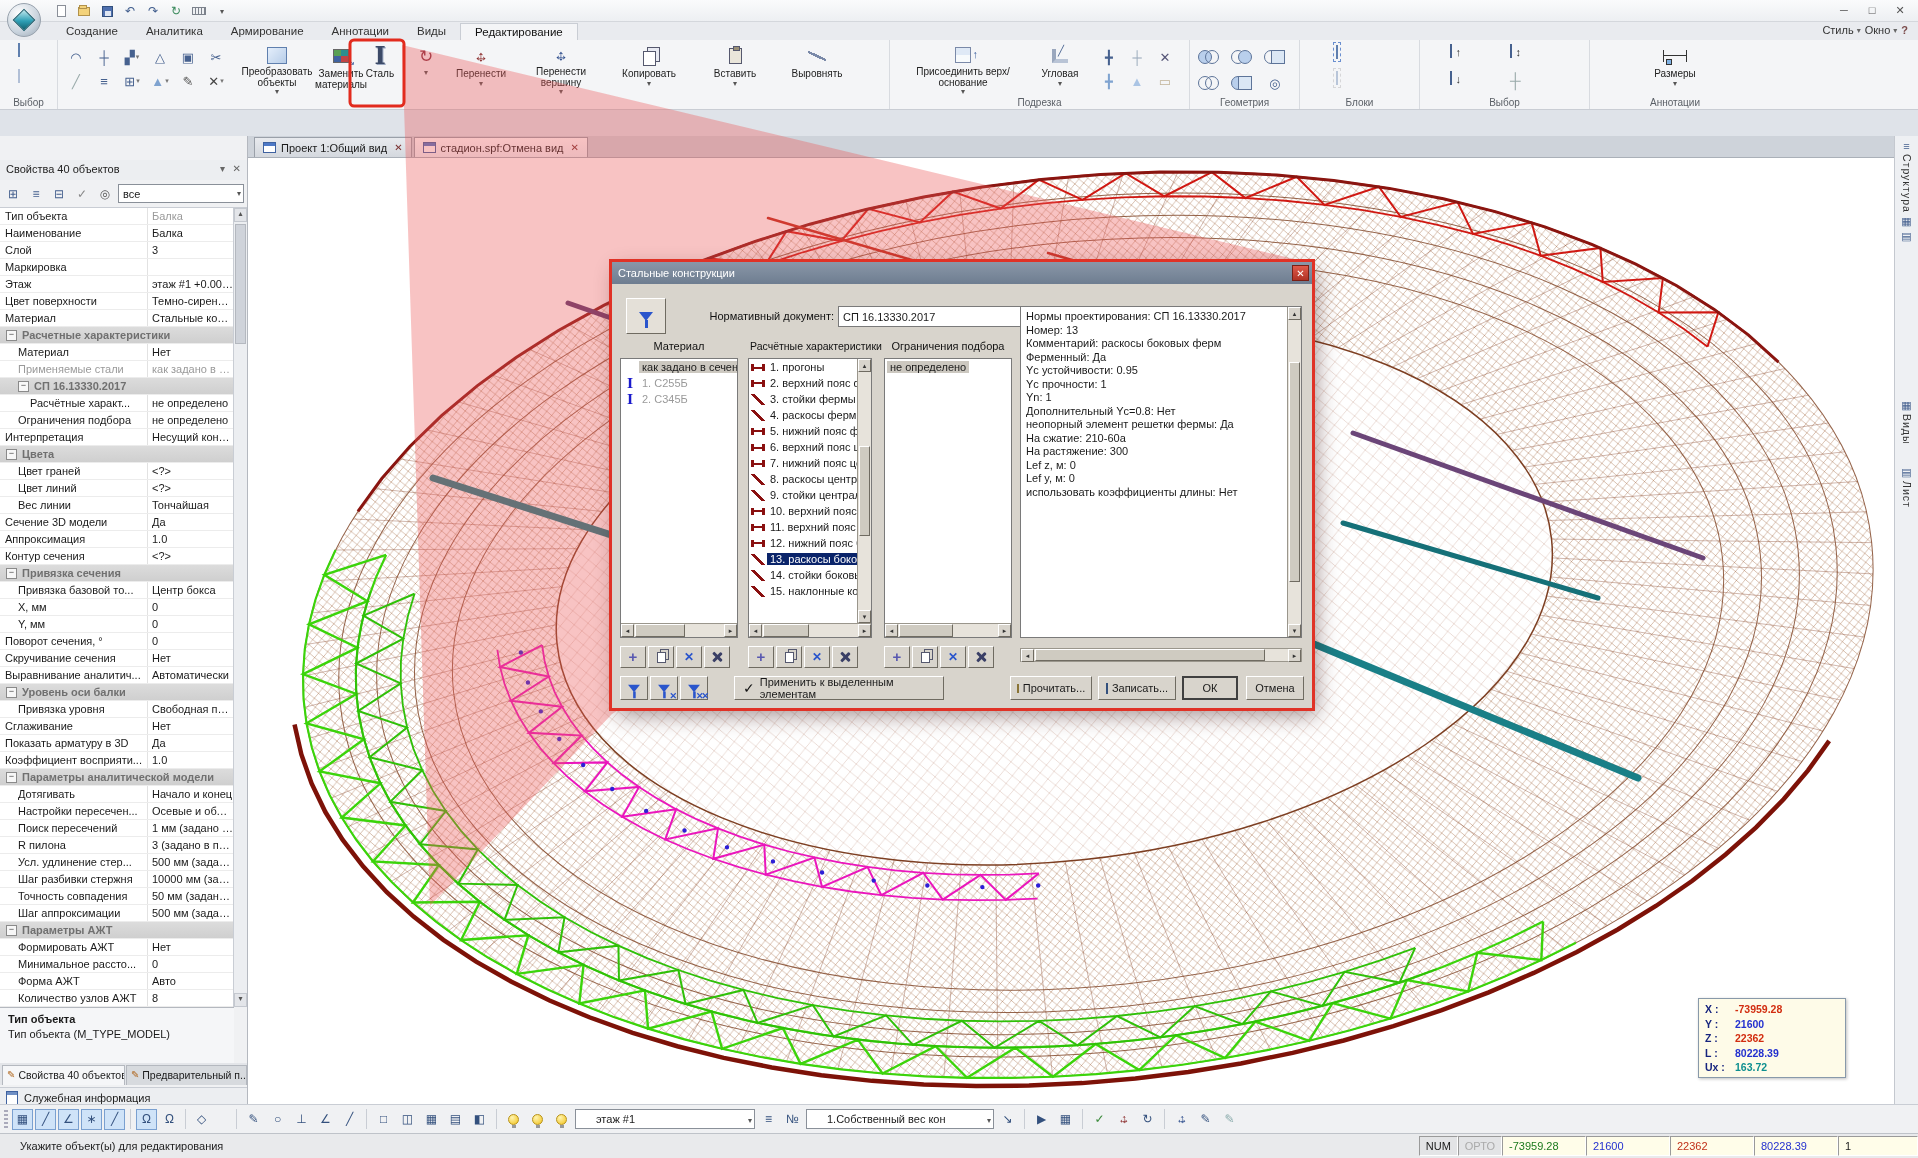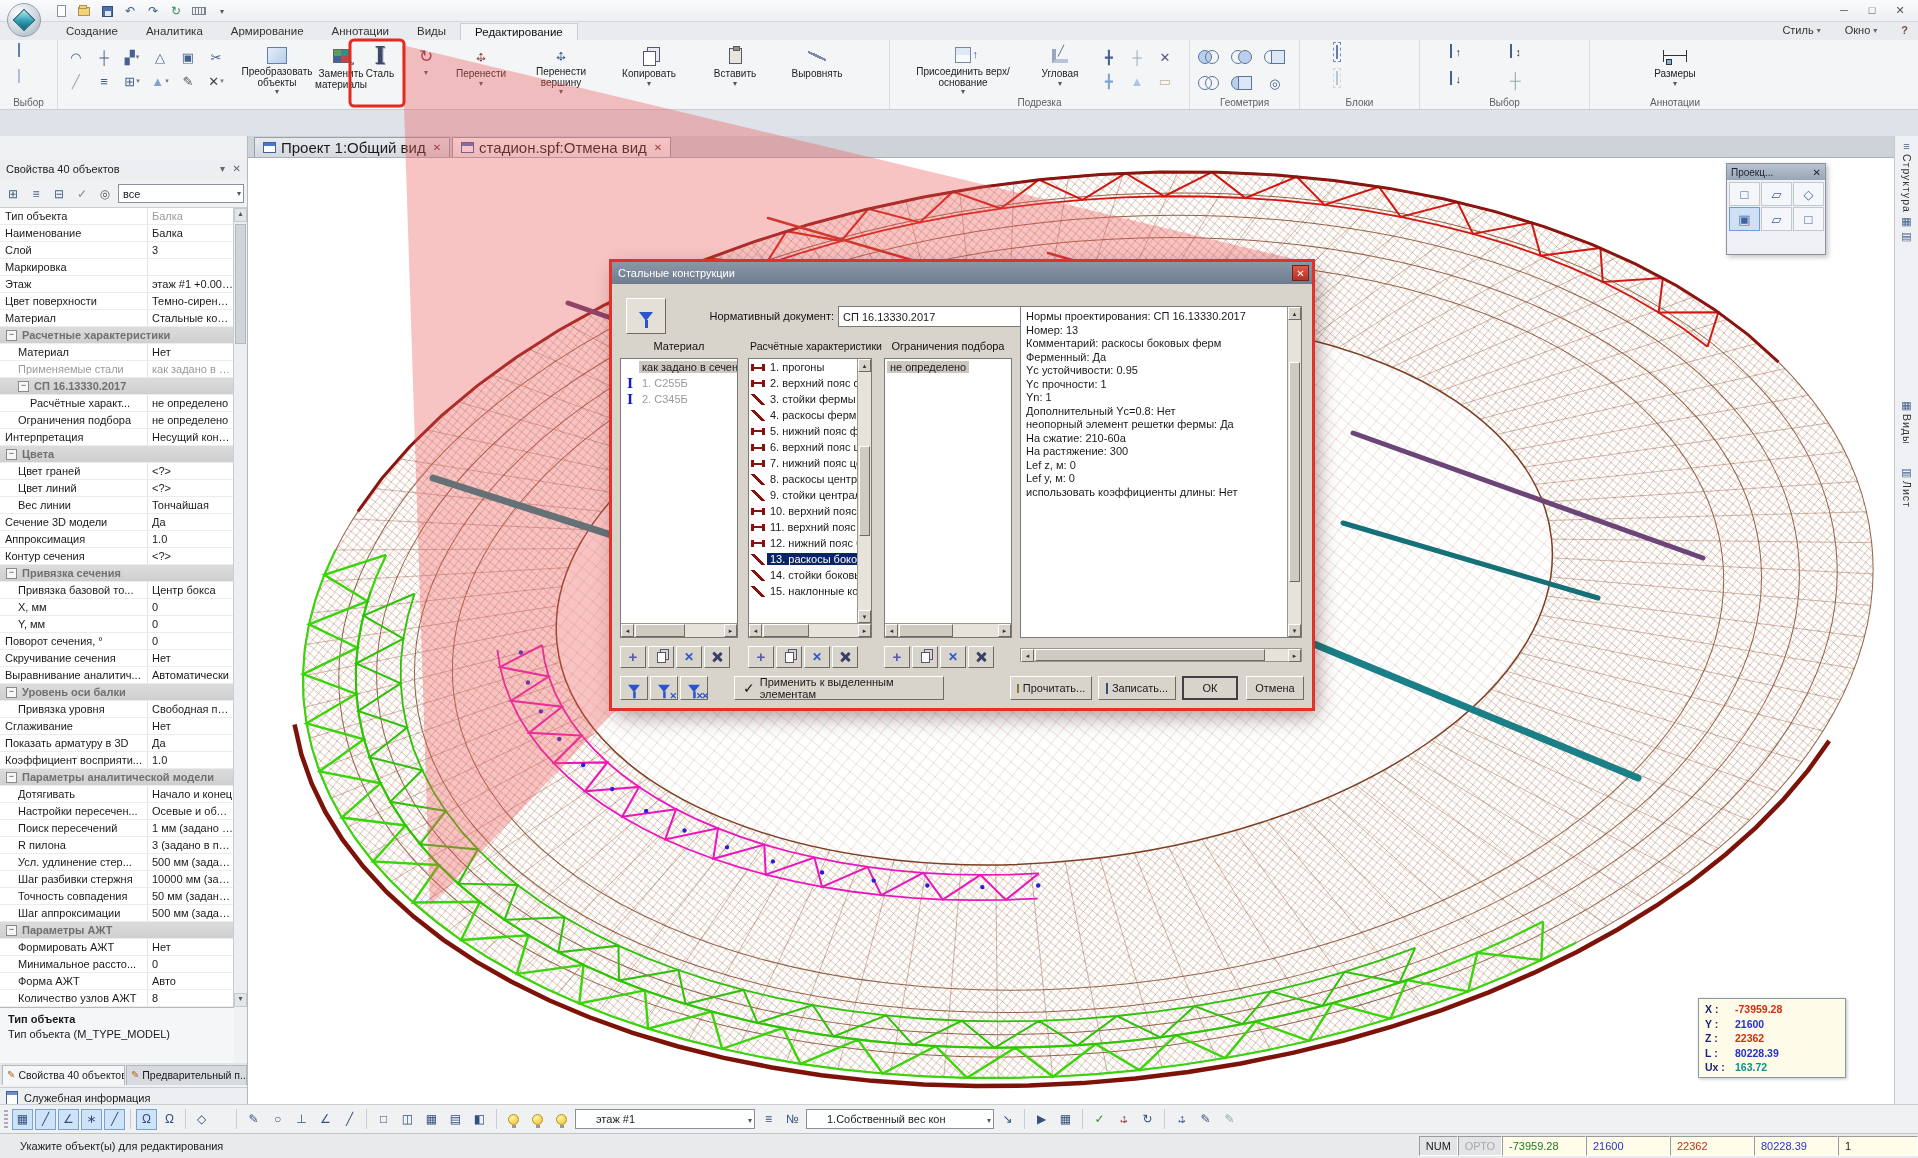--- a/index.html
+++ b/index.html
@@ -22,21 +22,21 @@
 #winbtns span{width:28px;height:20px;display:flex;align-items:center;justify-content:center;color:#555;font-size:11px}
 
 #applogo{position:absolute;left:7px;top:3px;width:34px;height:34px;border-radius:50%;background:radial-gradient(circle at 35% 30%,#ffffff,#c9d3dd 60%,#9aa7b4);border:1px solid #98a2ad;z-index:5;display:flex;align-items:center;justify-content:center}
 #applogo .gem{width:16px;height:16px;background:linear-gradient(135deg,#bfe8ee,#2e9fb5 55%,#11606f);transform:rotate(45deg);border:1px solid #0f5463}
 
 
 #menubar{position:absolute;left:0;top:22px;width:1918px;height:18px;background:#e9ebef;display:flex;align-items:flex-end}
 #menutabs{display:flex;margin-left:52px}
 .mtab{padding:2px 14px;font-size:11.5px;color:#333}
 .mtab[data-active="1"]{background:#f4f5f7;border:1px solid #c9cdd4;border-bottom:none;color:#111}
-#menuright{position:absolute;right:10px;top:2px;display:flex;gap:24px;color:#333}
+#menuright{position:absolute;right:10px;top:2px;display:flex;gap:4px;color:#333}
 #menuright .mr{display:flex;align-items:center;gap:3px}
 #menuright .dd{font-size:8px;color:#666}
 
 
 #ribbon{position:absolute;left:0;top:40px;width:1918px;height:70px;background:#f4f5f7;border-bottom:1px solid #c9cdd4;display:flex}
 .rgroup{position:relative;height:100%;border-right:1px solid #d8dbe0;flex:none}
 .rg-label{position:absolute;left:0;bottom:1px;width:100%;text-align:center;font-size:10px;color:#5a5f66;white-space:nowrap;overflow:hidden}
 .rg-body{position:absolute;left:0;top:2px;width:100%;height:52px}
 .rbtn{position:absolute;top:0;height:54px;display:flex;flex-direction:column;align-items:center;justify-content:flex-start;text-align:center}
 .rbtn .ric{height:26px;display:flex;align-items:center;justify-content:center;margin-top:1px}
@@ -108,21 +108,21 @@
 #pinfo .t{font-weight:bold;margin-bottom:3px}
 #lp-tabs{position:absolute;left:0;top:927px;width:100%;height:22px;display:flex;gap:1px;padding-left:2px;background:#e3e5e9;align-items:flex-end}
 .lptab{height:20px;padding:3px 6px 0 4px;background:#d7dade;border:1px solid #b4b8bf;border-bottom:none;white-space:nowrap;overflow:hidden;display:flex;gap:3px;font-size:10.5px;max-width:128px}
 .lptab[data-active="1"]{background:#f5f6f8}
 .lptab .pen{color:#b06820;font-size:10px}
 #lp-service{position:absolute;left:0;top:951px;width:100%;height:20px;display:flex;align-items:center;gap:6px;padding-left:6px;background:#eceef1;border-top:1px solid #c9cdd4}
 #lp-service .doc{width:12px;height:14px;background:#fff;border:1px solid #3f62a0;box-shadow:inset 0 3px 0 #6f8fc4}
 
 
 #doctabs{position:absolute;left:248px;top:136px;width:1646px;height:22px;background:#ced3da;display:flex;align-items:flex-end;padding-left:6px;gap:2px;border-bottom:1px solid #aab0b8}
-.dtab{height:20px;display:flex;align-items:center;gap:5px;padding:0 8px;background:linear-gradient(#e8eaee,#d4d8de);border:1px solid #9aa0a9;border-bottom:none;font-size:15px}
+.dtab{height:20px;display:flex;align-items:center;gap:5px;padding:0 8px;background:linear-gradient(#e8eaee,#d4d8de);border:1px solid #9aa0a9;border-bottom:none;font-size:11px}
 .dtab[data-active="1"]{background:linear-gradient(#ffffff,#eef1f5)}
 .dtab .dwin{width:13px;height:11px;background:#fff;border:1px solid #3f62a0;box-shadow:inset 0 3px 0 #4e79c7}
 .dtab .x{color:#7a3030;font-size:10px;margin-left:2px}
 #viewport{position:absolute;left:248px;top:158px;width:1646px;height:946px;background:#fff;overflow:hidden}
 #coordbox{position:absolute;left:1450px;top:840px;width:148px;height:80px;background:#fefbe8;border:1px solid #8899aa;padding:3px 6px;font-size:10.5px;line-height:14.5px;box-shadow:1px 1px 3px rgba(0,0,0,.25)}
 .crow{display:flex}
 .crow .cl{width:30px;color:#16247e;font-weight:bold}
 .crow .cv{font-weight:bold}
 #projpanel{position:absolute;left:1478px;top:5px;width:100px;height:92px;background:#eef0f3;border:1px solid #8a93a0;box-shadow:2px 2px 5px rgba(0,0,0,.25)}
 #projpanel .pp-t{height:16px;background:linear-gradient(#b9c4d2,#97a5b6);display:flex;align-items:center;justify-content:space-between;padding:0 4px;font-size:10px;color:#223}
@@ -884,34 +884,20 @@
       </g>
   <line x1="185" y1="320" x2="545" y2="435" stroke="#1a7f87" stroke-width="7" stroke-linecap="round"></line>
       <line x1="1015" y1="465" x2="1390" y2="620" stroke="#1a7f87" stroke-width="7" stroke-linecap="round"></line>
       <line x1="1095" y1="365" x2="1350" y2="440" stroke="#157078" stroke-width="5" stroke-linecap="round"></line>
       <line x1="620" y1="145" x2="905" y2="230" stroke="#4a5060" stroke-width="8" stroke-linecap="round"></line>
       <line x1="320" y1="145" x2="650" y2="260" stroke="#5c3870" stroke-width="5" stroke-linecap="round"></line>
       <line x1="1105" y1="275" x2="1455" y2="400" stroke="#6b4578" stroke-width="5" stroke-linecap="round"></line>
       <line x1="520" y1="60" x2="760" y2="130" stroke="#c02818" stroke-width="2.5" stroke-linecap="round"></line>
       <line x1="800" y1="95" x2="1060" y2="170" stroke="#c02818" stroke-width="2.5" stroke-linecap="round"></line>
     </svg>
-  <div id="projpanel">
-    <div class="pp-t">
-      <span>Проекц...</span>
-      <span class="gi" data-g="✕"></span>
-    </div>
-    <div class="pp-b">
-      <span class="ppbtn gi" data-g="□"></span>
-      <span class="ppbtn gi" data-g="▱"></span>
-      <span class="ppbtn gi" data-g="◇"></span>
-      <span class="ppbtn gi" data-g="▣" data-active="1"></span>
-      <span class="ppbtn gi" data-g="▱"></span>
-      <span class="ppbtn gi" data-g="□"></span>
-    </div>
-  </div>
   <div id="coordbox">
 
       <div class="crow">
         <span class="cl">X :</span>
         <span class="cv" style="color: rgb(210, 45, 16);">-73959.28</span>
       </div>
 
       <div class="crow">
         <span class="cl">Y :</span>
         <span class="cv" style="color: rgb(36, 49, 207);">21600</span>

